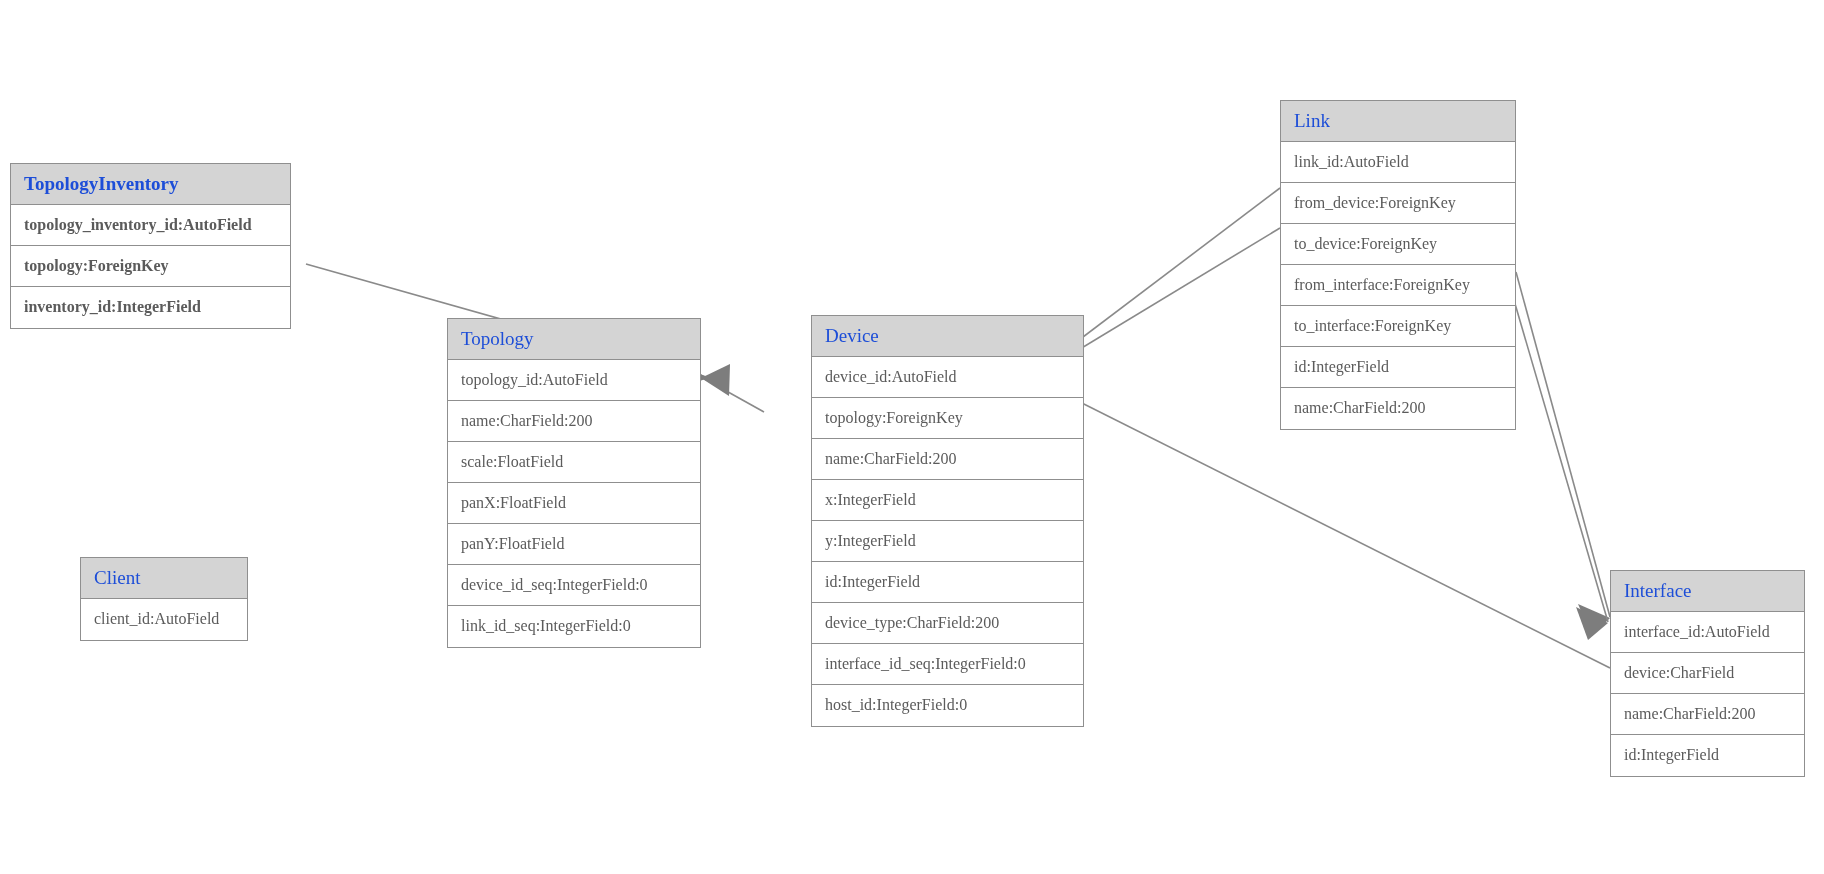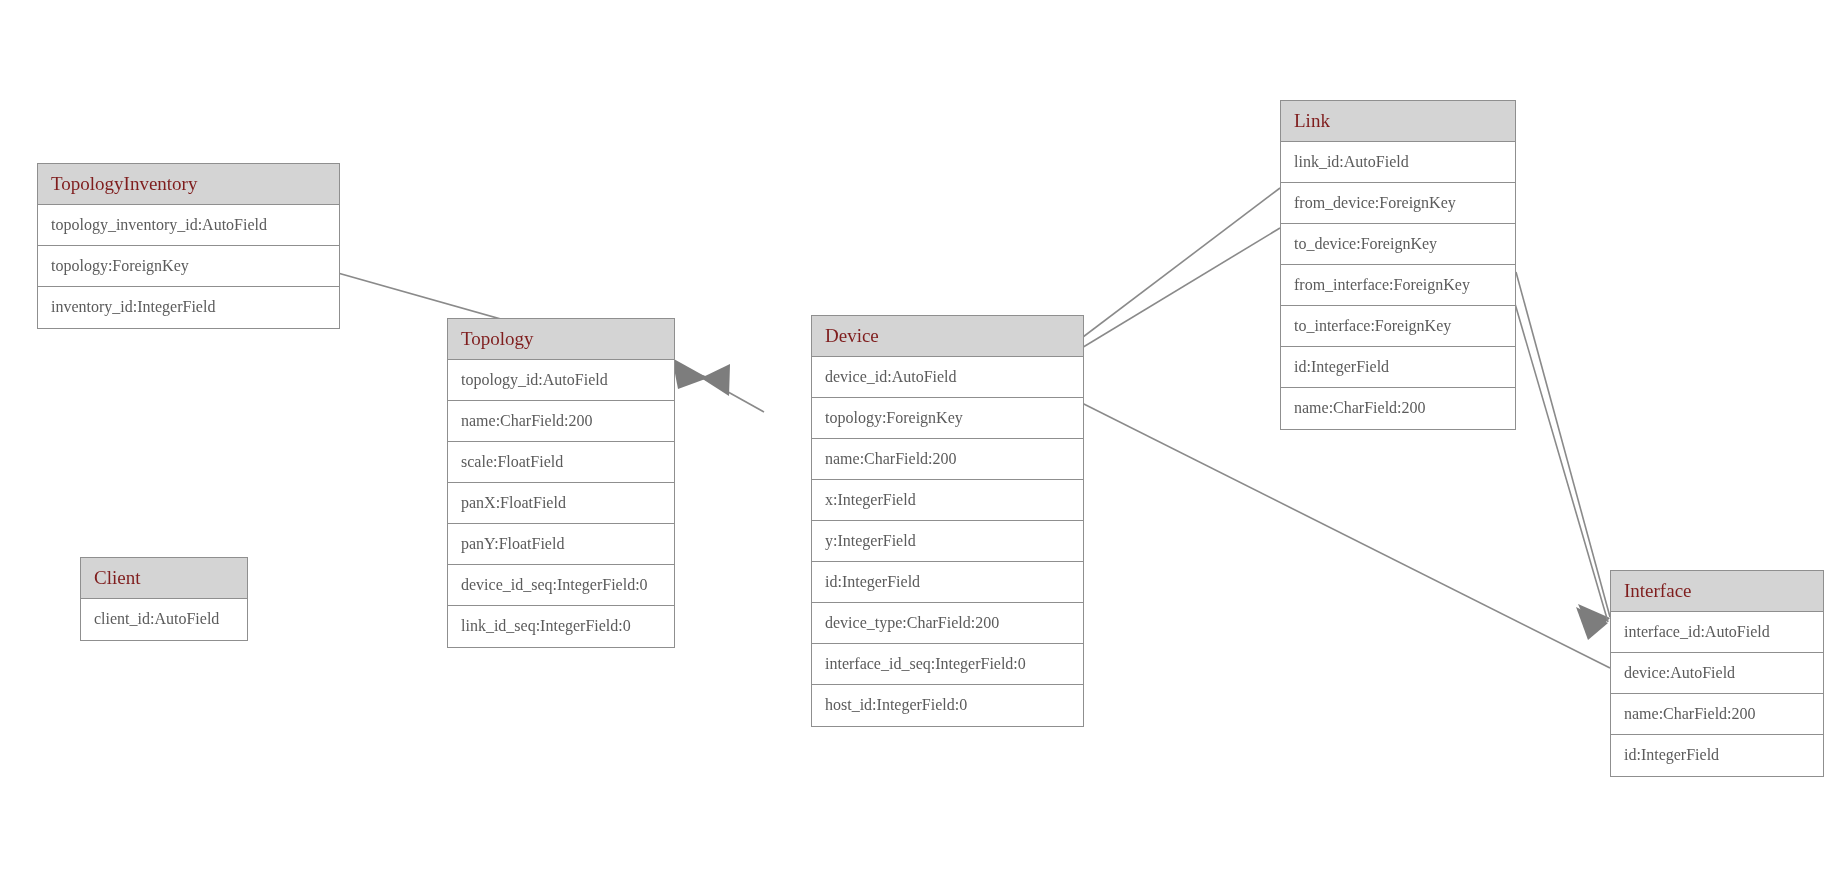--- a/index.html
+++ b/index.html
@@ -28,21 +28,21 @@
     position: absolute;
     box-sizing: border-box;
     border: 1px solid #8f8f8f;
     background: #ffffff;
     z-index: 2;
   }
   .entity-title {
     box-sizing: border-box;
     background: #d4d4d4;
     border-bottom: 1px solid #8f8f8f;
-    color: #7f1d1d;
+    color: #1d4ed8;
     font-size: 19px;
     line-height: 40px;
     height: 41px;
     padding: 0 0 0 13px;
     white-space: nowrap;
     overflow: hidden;
   }
   .entity-field {
     box-sizing: border-box;
     border-bottom: 1px solid #8f8f8f;
@@ -98,27 +98,27 @@
         <path class="edge-line" d="M 1516 272 L 1610 617"></path>
         <polygon class="edge-head" points="1610,618 1578,604 1592,636"></polygon>
       </g>
       <g>
         <path class="edge-line" d="M 1511 290 L 1608 622"></path>
         <polygon class="edge-head" points="1608,623 1576,607 1588,640"></polygon>
       </g>
     </svg>
 
   <div id="entity-layer">
-      <div class="entity" style="left: 37px; top: 163px; width: 303px;">
+      <div class="entity" style="left: 10px; top: 163px; width: 281px; font-weight: bold;">
         <div class="entity-title">TopologyInventory</div>
         <div class="entity-field">topology_inventory_id:AutoField</div>
         <div class="entity-field">topology:ForeignKey</div>
         <div class="entity-field last">inventory_id:IntegerField</div>
       </div>
-      <div class="entity" style="left: 447px; top: 318px; width: 228px;">
+      <div class="entity" style="left: 447px; top: 318px; width: 254px;">
         <div class="entity-title">Topology</div>
         <div class="entity-field">topology_id:AutoField</div>
         <div class="entity-field">name:CharField:200</div>
         <div class="entity-field">scale:FloatField</div>
         <div class="entity-field">panX:FloatField</div>
         <div class="entity-field">panY:FloatField</div>
         <div class="entity-field">device_id_seq:IntegerField:0</div>
         <div class="entity-field last">link_id_seq:IntegerField:0</div>
       </div>
       <div class="entity" style="left: 764px; top: 315px; width: 273px; margin-left: 47px;">
@@ -136,24 +136,24 @@
       <div class="entity" style="left: 1280px; top: 100px; width: 236px;">
         <div class="entity-title">Link</div>
         <div class="entity-field">link_id:AutoField</div>
         <div class="entity-field">from_device:ForeignKey</div>
         <div class="entity-field">to_device:ForeignKey</div>
         <div class="entity-field">from_interface:ForeignKey</div>
         <div class="entity-field">to_interface:ForeignKey</div>
         <div class="entity-field">id:IntegerField</div>
         <div class="entity-field last">name:CharField:200</div>
       </div>
-      <div class="entity" style="left: 1610px; top: 570px; width: 214px;">
+      <div class="entity" style="left: 1610px; top: 570px; width: 195px;">
         <div class="entity-title">Interface</div>
         <div class="entity-field">interface_id:AutoField</div>
-        <div class="entity-field">device:AutoField</div>
+        <div class="entity-field">device:CharField</div>
         <div class="entity-field">name:CharField:200</div>
         <div class="entity-field last">id:IntegerField</div>
       </div>
       <div class="entity" style="left: 80px; top: 557px; width: 168px;">
         <div class="entity-title">Client</div>
         <div class="entity-field last">client_id:AutoField</div>
       </div>
     </div>
 
 </div>

